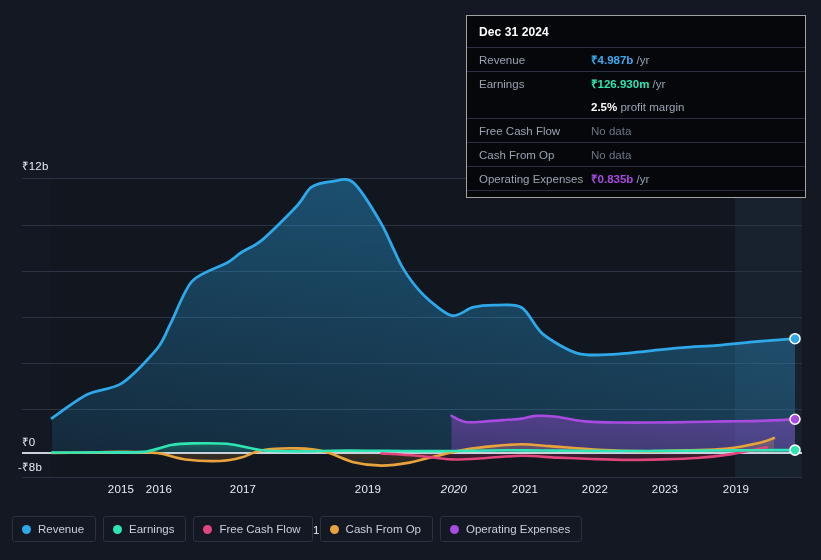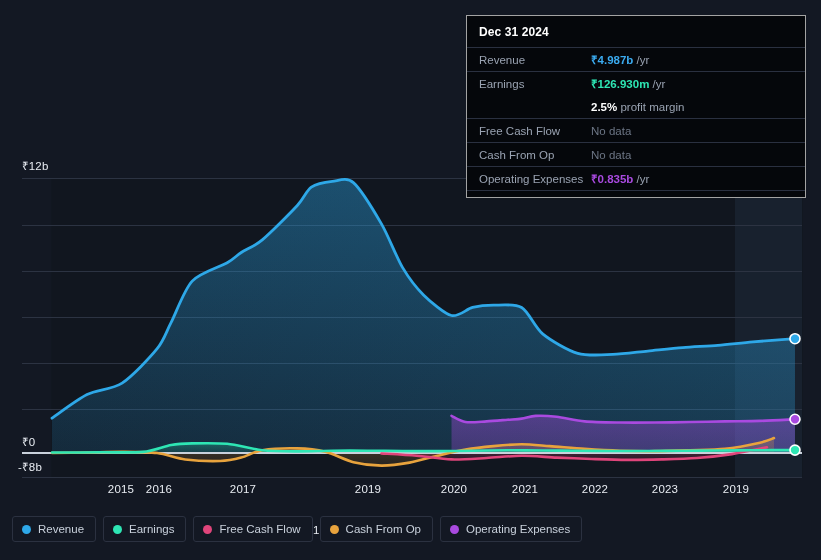--- a/index.html
+++ b/index.html
@@ -132,21 +132,21 @@
     <div class="ylabel top">₹12b</div>
     <div class="ylabel zero">₹0</div>
     <div class="ylabel neg">-₹8b</div>
 
     <div class="xlabels" id="xlabels">
         <span style="left: 101px; margin-left: 20px;">2015</span>
         <span style="left: 159px;">2016</span>
         <span style="left: 243px;">2017</span>
         <span style="left: 313px; margin-top: 41px;">2018</span>
         <span style="left: 368px;">2019</span>
-        <span style="left: 454px;">2020</span>
+        <span style="left: 454px; font-style: italic;">2020</span>
         <span style="left: 525px;">2021</span>
         <span style="left: 595px;">2022</span>
         <span style="left: 665px;">2023</span>
         <span style="left: 736px;">2019</span>
       </div>
   </div>
 
   <div class="tooltip">
     <div class="tt-title">Dec 31 2024</div>
     <div id="tt-rows">

